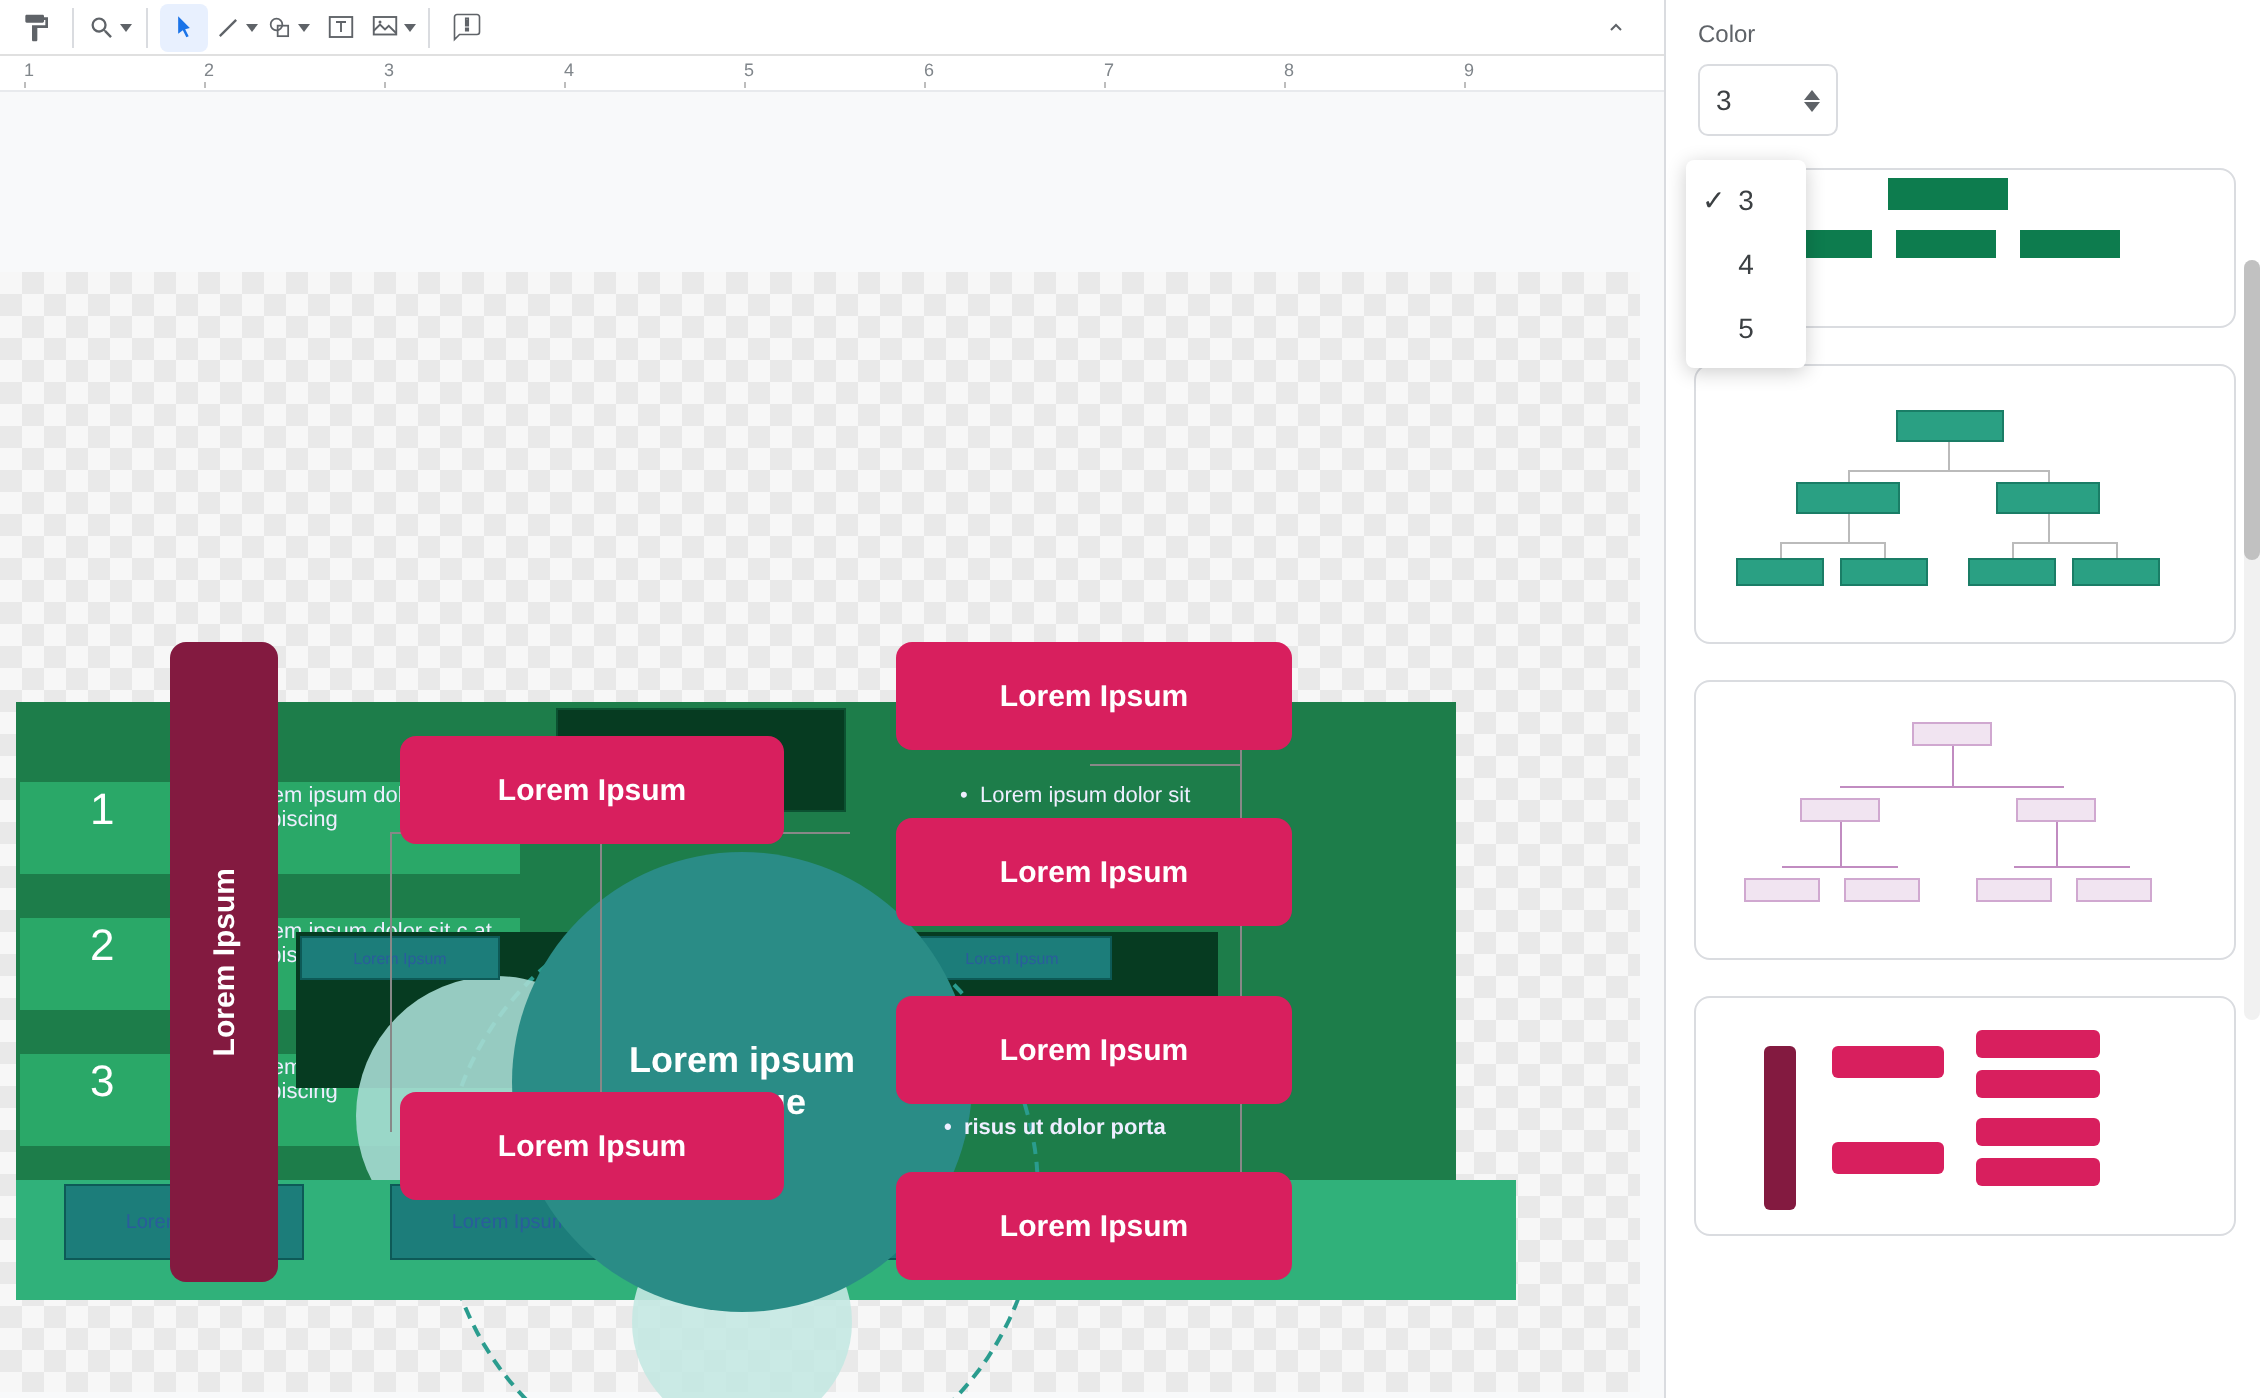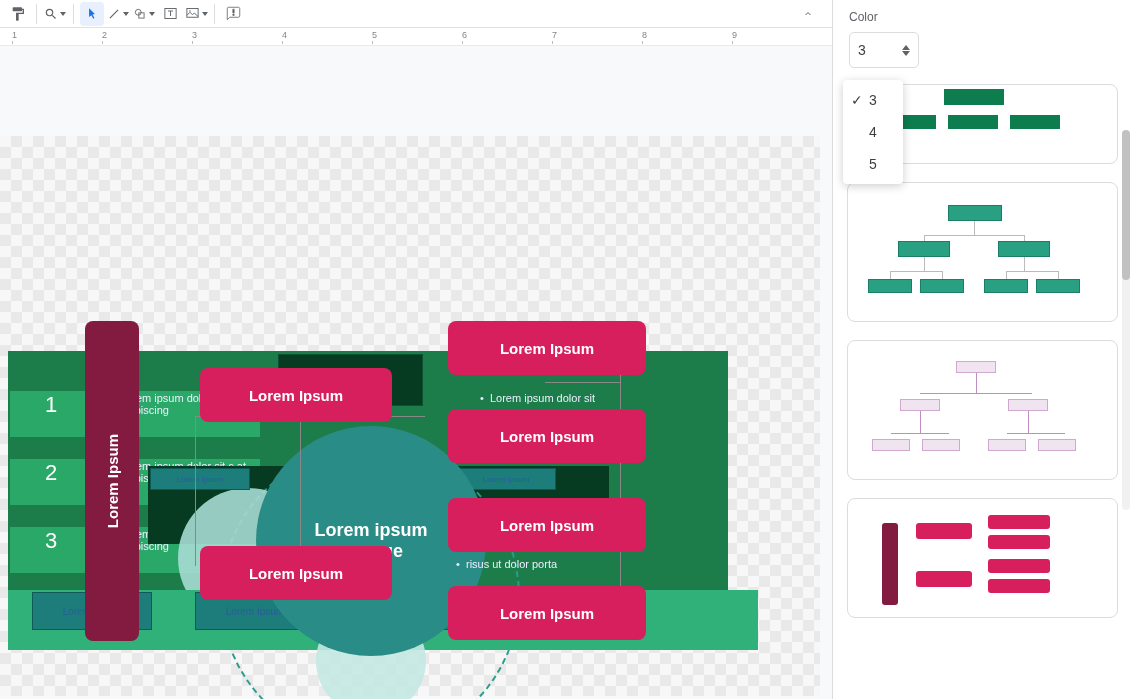--- a/index.html
+++ b/index.html
@@ -190,21 +190,21 @@
         <div class="smallbox" style="left:150px; top:332px; width:100px; height:22px; font-size:8px;">Lorem Ipsum</div>
         <div class="smallbox" style="left:456px; top:332px; width:100px; height:22px; font-size:8px;">Lorem Ipsum</div>
 
         <div class="lightc2"></div>
         <div class="bigcircle">
           <div><span>Lorem ipsum</span><br><span>congue</span></div>
         </div>
 
         <span class="bullet" style="left:480px; top:256px;">•&nbsp;&nbsp;<span>Lorem ipsum dolor sit</span></span>
         <span class="bullet" style="left:480px; top:310px;">•&nbsp;&nbsp;<span>Lorem ipsum dolor sit</span></span>
-        <span class="bullet" style="left:456px; top:422px;">•&nbsp;&nbsp;<span>risus ut dolor porta</span></span>
+        <span class="bullet" style="left:472px; top:422px;font-weight:bold;">•&nbsp;&nbsp;<span>risus ut dolor porta</span></span>
 
         <div class="conn" style="left:195px; top:280px; width:1px; height:150px;"></div>
         <div class="conn" style="left:300px; top:280px; width:1px; height:140px;"></div>
         <div class="conn" style="left:195px; top:280px; width:230px; height:1px;"></div>
         <div class="conn" style="left:620px; top:212px; width:1px; height:260px;"></div>
         <div class="conn" style="left:545px; top:246px; width:75px; height:1px;"></div>
 
         <div class="vertbox">
             <span>Lorem Ipsum</span>
           </div>

